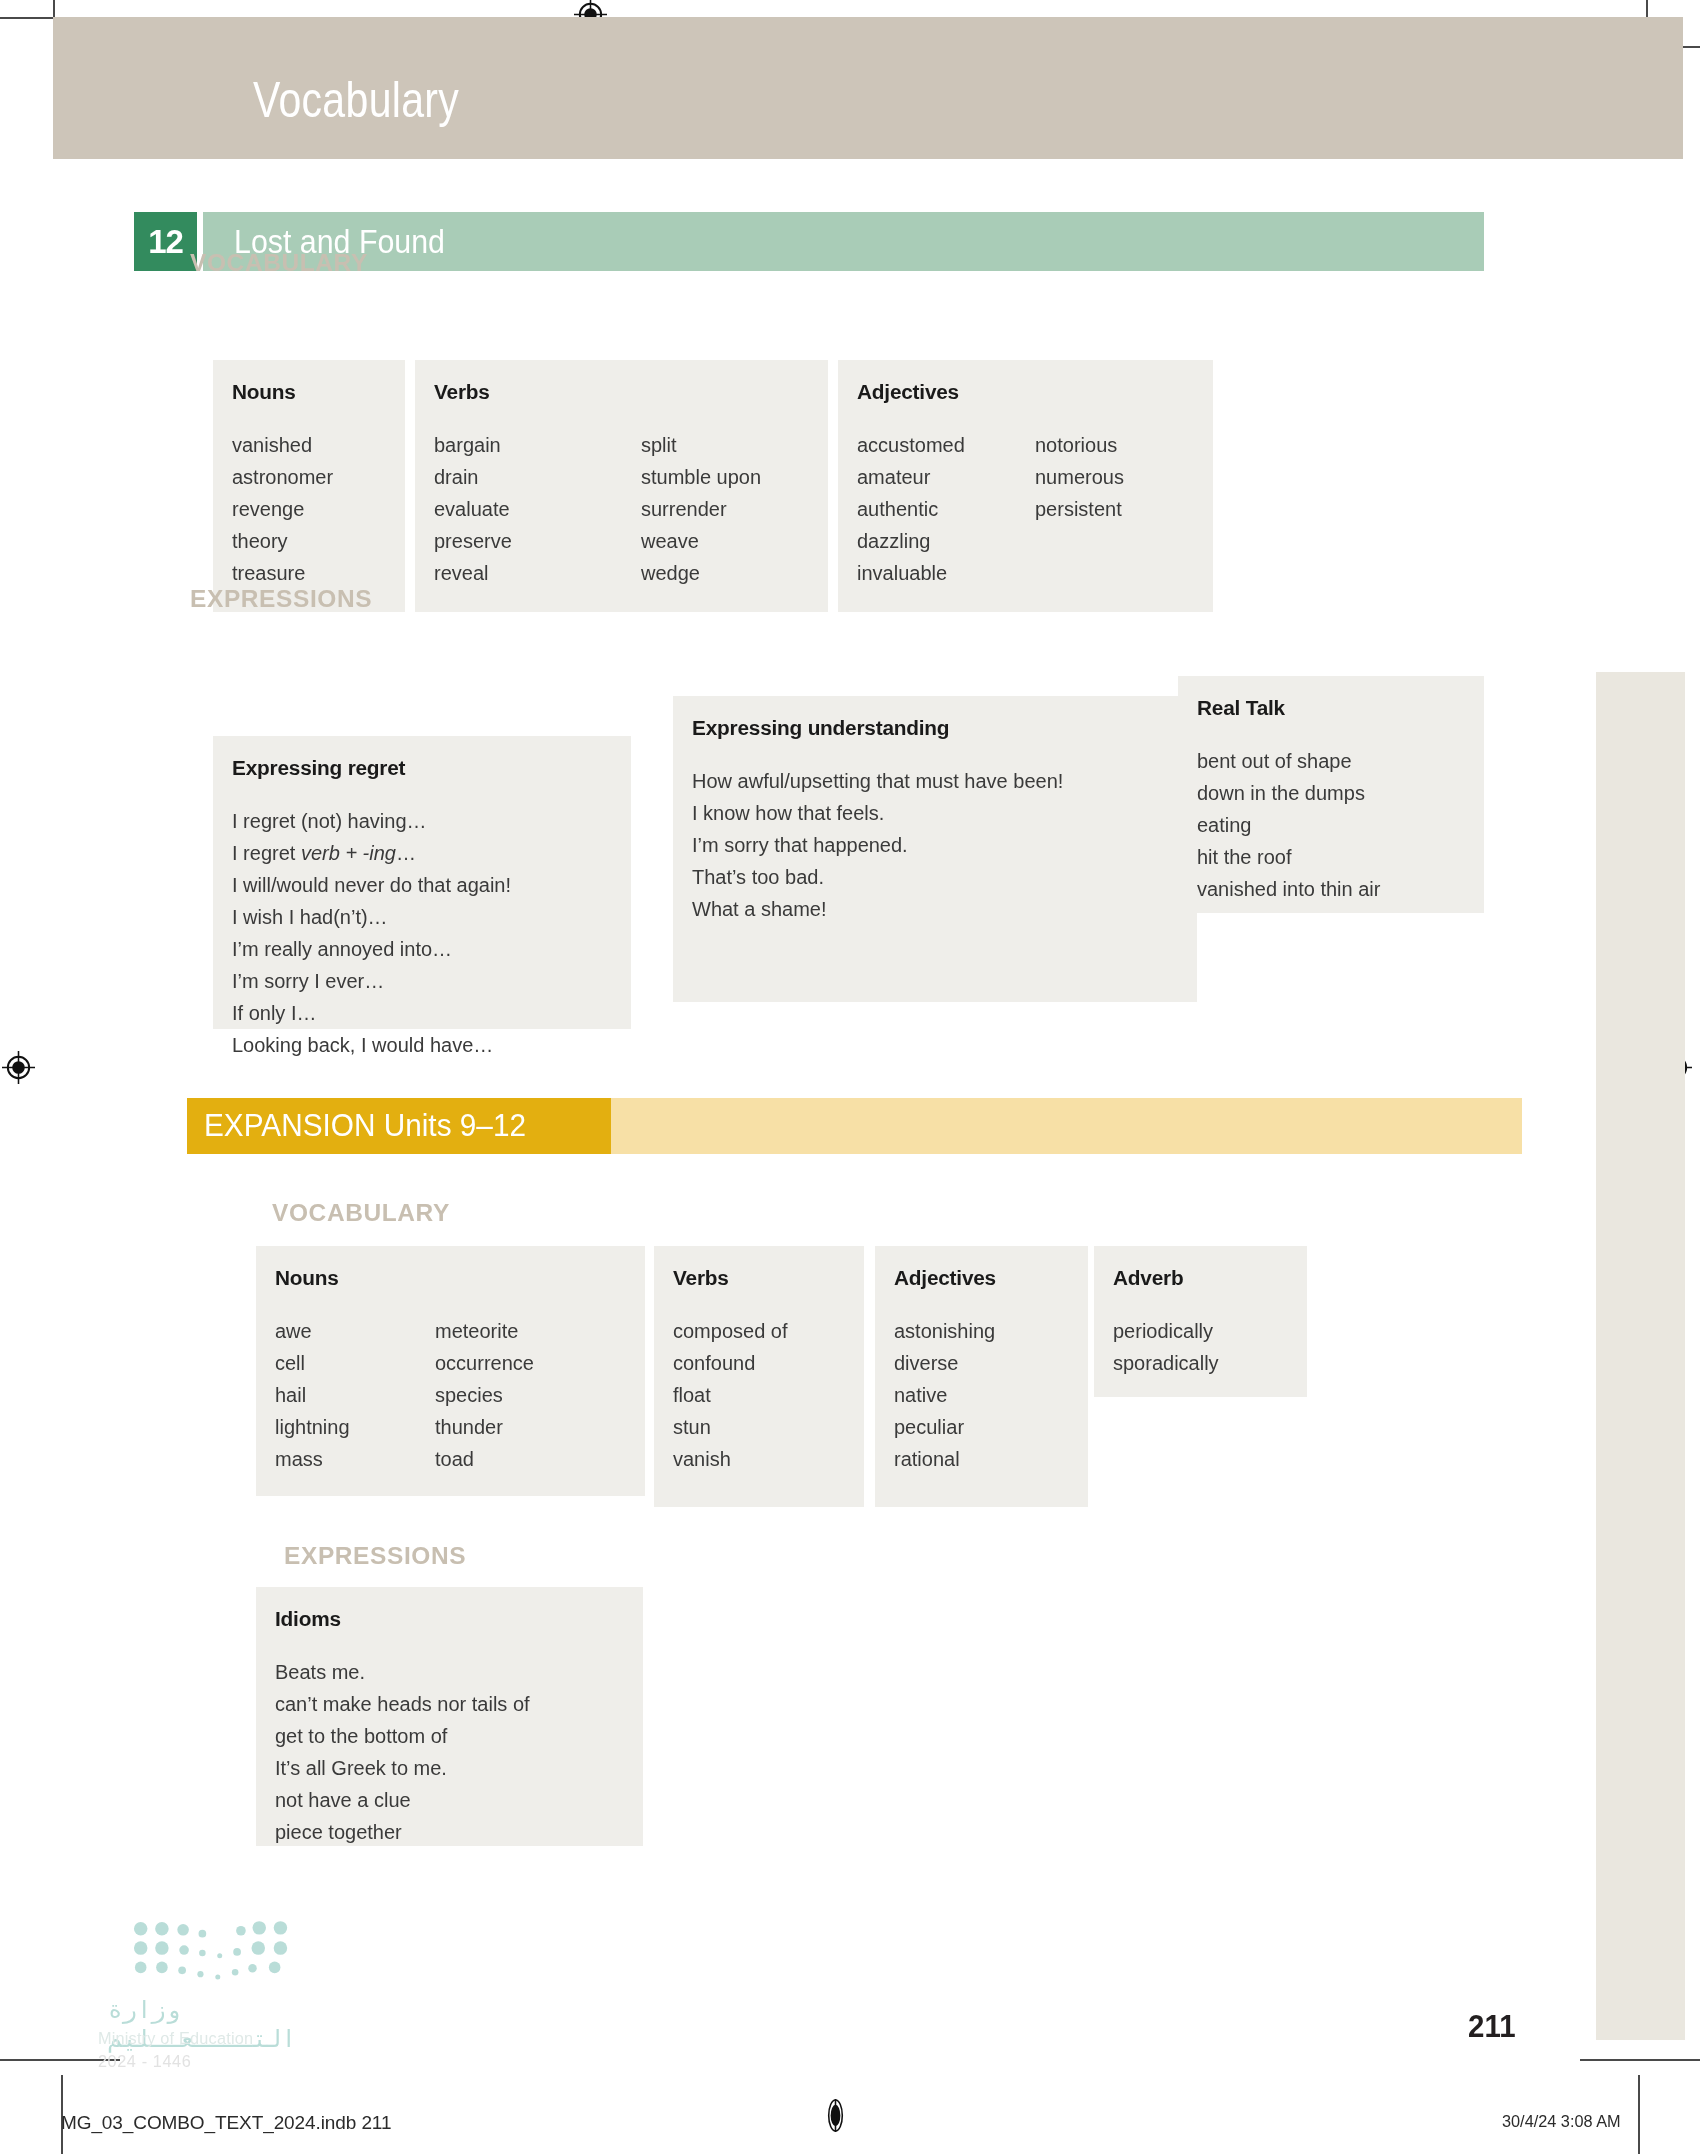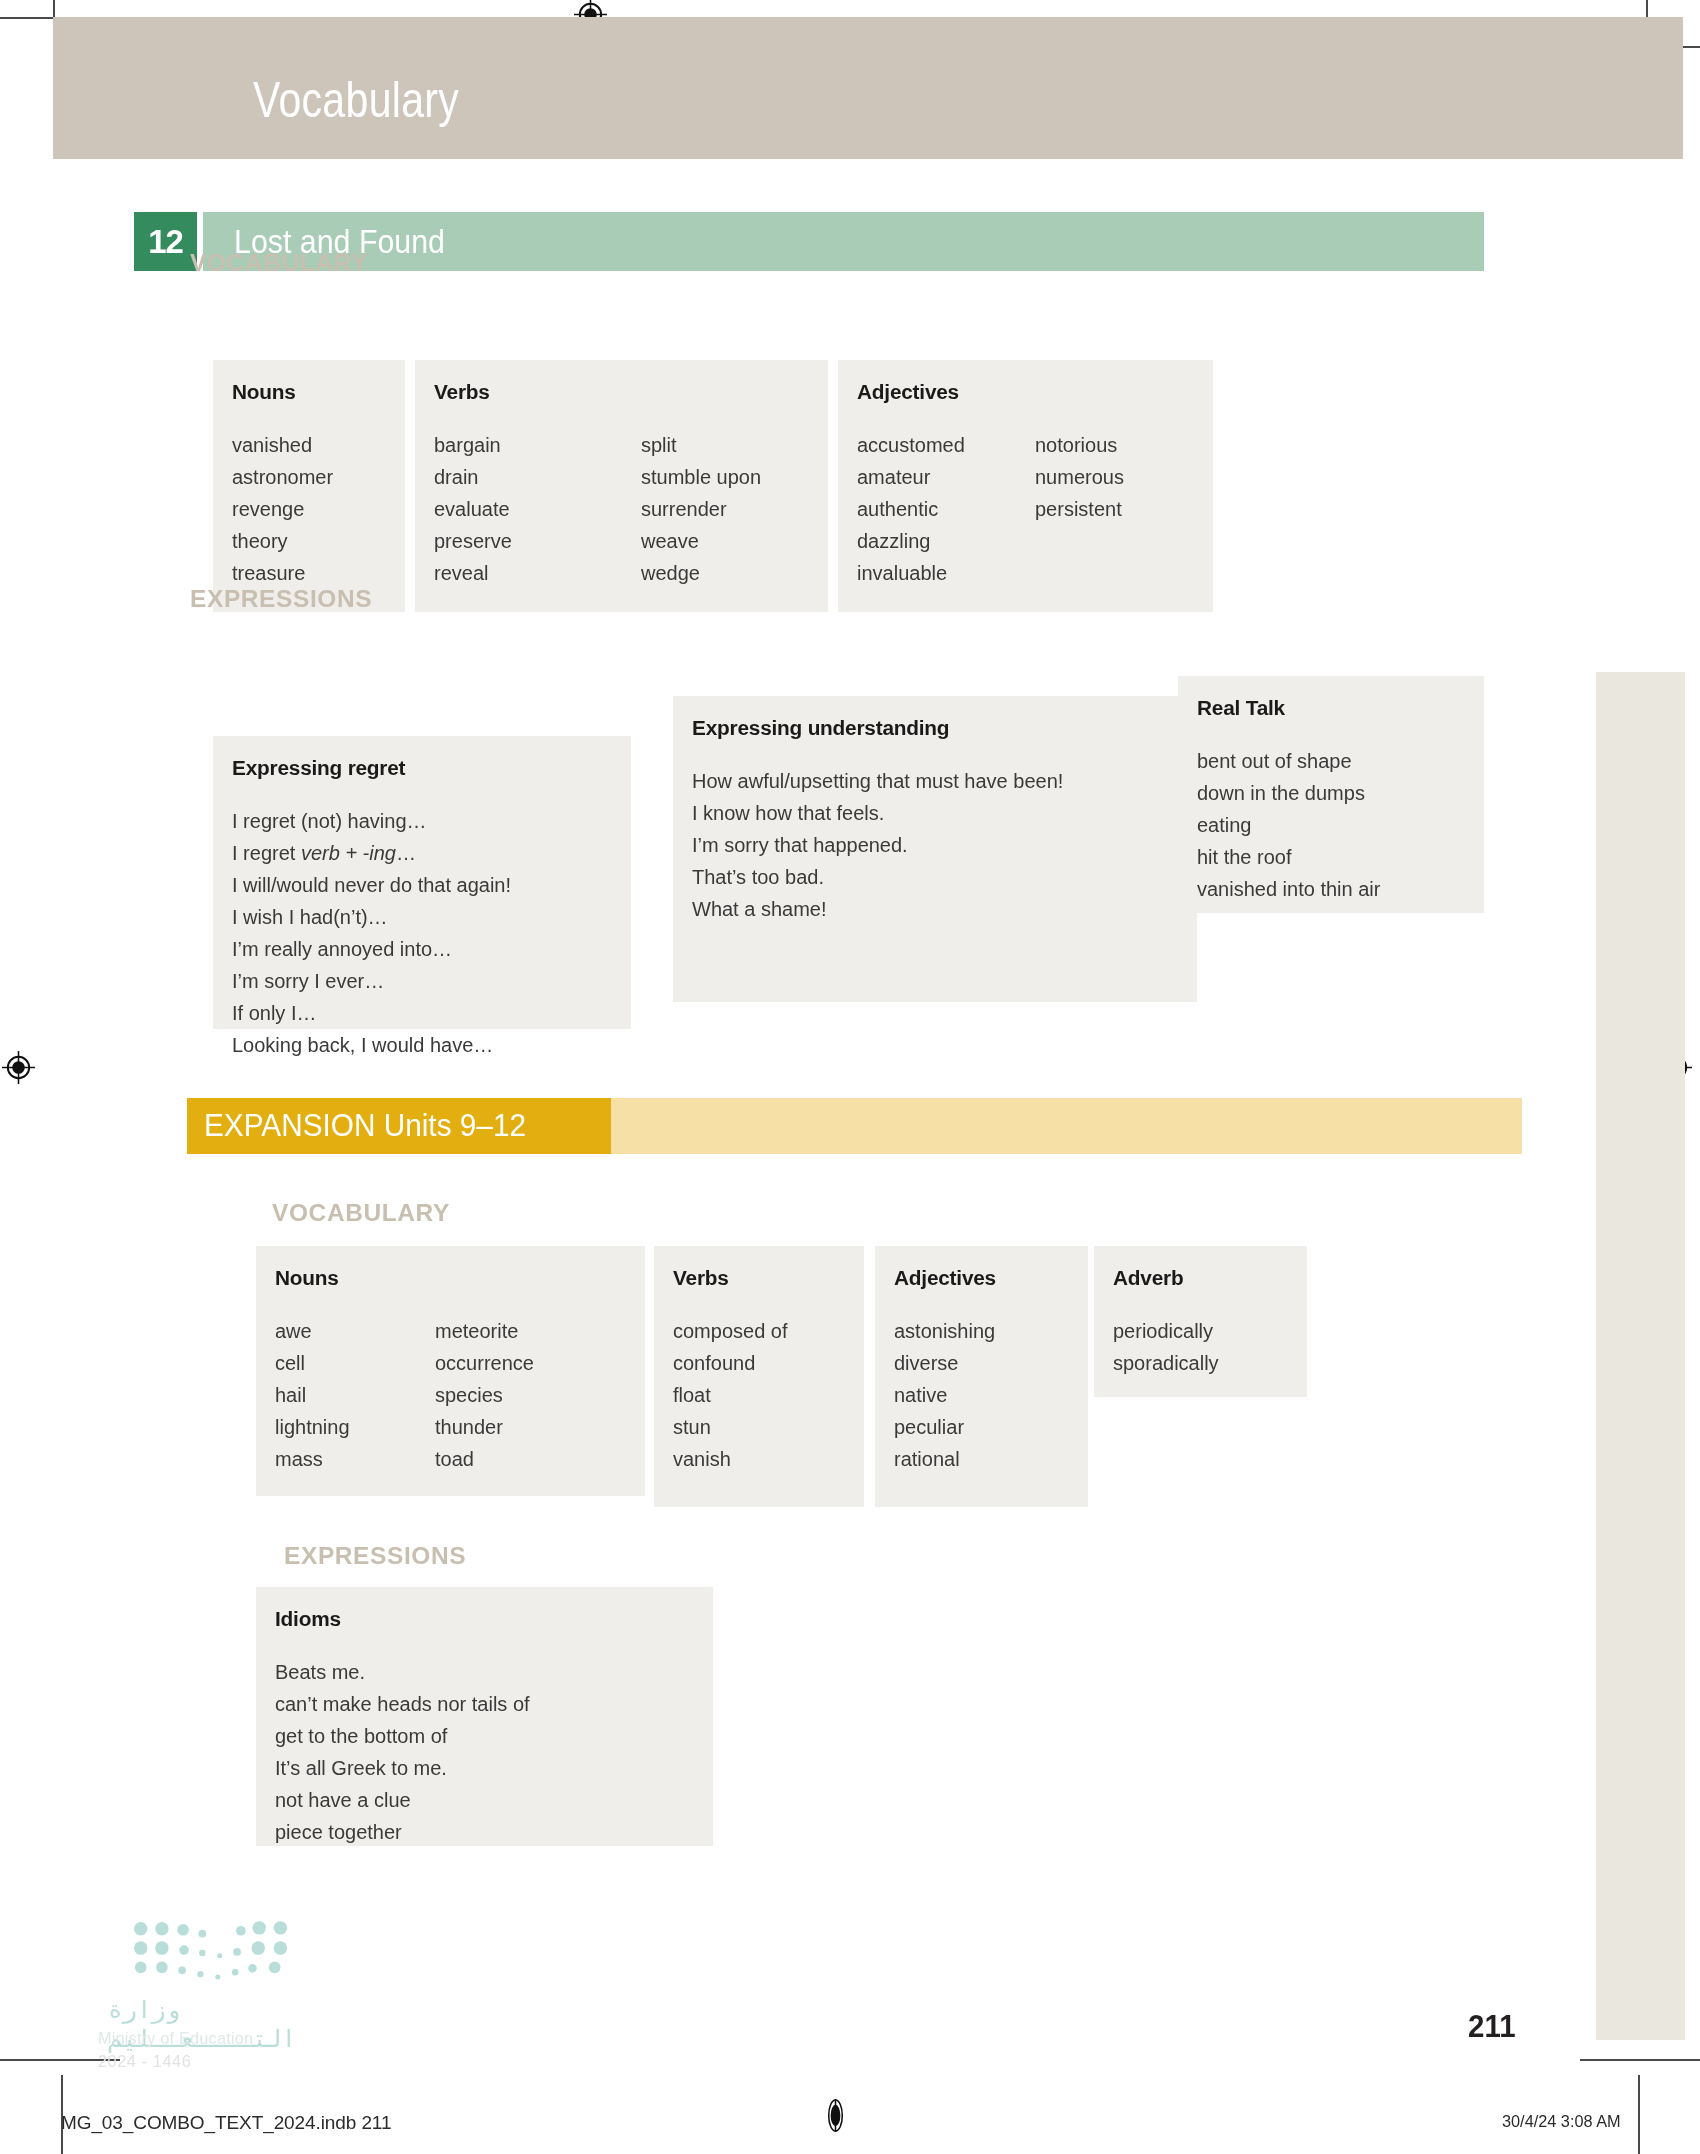--- a/index.html
+++ b/index.html
@@ -325,21 +325,21 @@
   <div class="wbox" style="left:1094px;top:1246px;width:213px;height:151px;">
     <div class="bt">Adverb</div>
     <div class="wcol" style="left:19px;top:69px;">
       <div>periodically</div>
       <div>sporadically</div>
     </div>
   </div>
 
   <div class="sect-head" style="left:284px;top:1542px;">EXPRESSIONS</div>
 
-  <div class="wbox" style="left:256px;top:1587px;width:457px;height:259px;">
+  <div class="wbox" style="left:256px;top:1587px;width:387px;height:259px;">
     <div class="bt">Idioms</div>
     <div class="wcol" style="left:19px;top:69px;line-height:32px;">
       <div>Beats me.</div>
       <div>can’t make heads nor tails of</div>
       <div>get to the bottom of</div>
       <div>It’s all Greek to me.</div>
       <div>not have a clue</div>
       <div>piece together</div>
     </div>
   </div>

